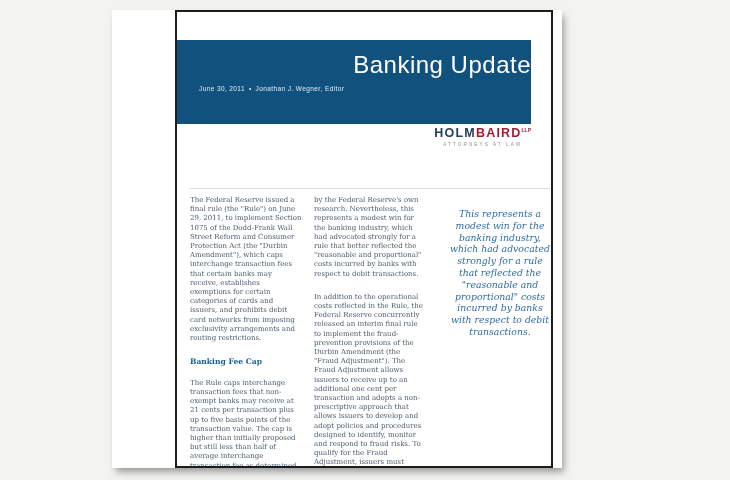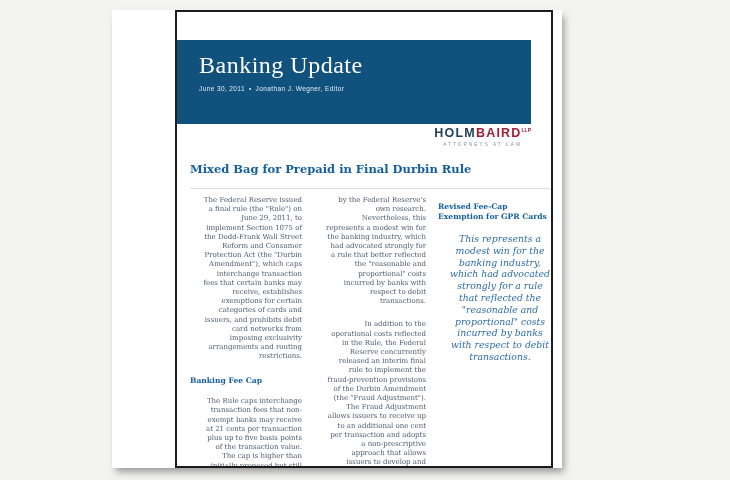--- a/index.html
+++ b/index.html
@@ -18,22 +18,22 @@
     box-sizing:border-box;border:2px solid #1c1c1c;background:#ffffff;
     overflow:hidden;
   }
   
   .band{
     position:absolute;left:0;top:28px;width:354px;height:84px;
     background:#11517d;color:#ffffff;box-sizing:border-box;
     padding:12px 0 0 22px;
   }
   .band-title{
-    font-family:Liberation Serif, serif;font-size:24px;line-height:26px;
-    letter-spacing:0.5px;color:#ffffff;font-weight:normal;
+    font-family:Liberation Sans, sans-serif;font-size:24px;line-height:26px;
+    letter-spacing:0.5px;color:#ffffff;font-weight:normal;text-align:right;
   }
   .band-meta{
     margin-top:7px;font-family:"Liberation Sans",sans-serif;
     font-size:6.5px;letter-spacing:0.4px;color:#e6edf3;
   }
   .band-meta .sep{margin:0 4px;}
   
   .logo-block{position:absolute;top:114px;right:20px;text-align:center;}
   .logo-name{
     font-family:"Liberation Sans",sans-serif;font-weight:bold;
@@ -57,21 +57,21 @@
   }
   .columns{
     position:absolute;left:13px;top:184px;width:360px;
     display:flex;gap:12px;
   }
   .col{
     width:112px;flex:0 0 112px;
     font-family:"DejaVu Serif",serif;font-size:7px;line-height:9.2px;
     color:#4a5c6e;
   }
-  .col p{margin:0 0 14px 12px;text-align:right;}
+  .col p{margin:0 0 14px 0;}
   .col .sub{
     font-weight:bold;font-size:7.6px;line-height:9.5px;color:#135f9e;
     margin:6px 0 12px 0;
   }
   .pullquote{
     margin-top:12px;text-align:center;
     font-style:italic;font-size:9.3px;line-height:11.8px;color:#2d6ba5;margin-left:12px;
   }
 </style>
 </head>
@@ -87,33 +87,31 @@
       </div>
     </div>
 
     <div class="logo-block">
       <div class="logo-name">
         <span>HOLM</span><span class="holm">BAIRD</span><span class="llp">LLP</span>
       </div>
       <div class="logo-tagline">ATTORNEYS AT LAW</div>
     </div>
 
-    <div class="headline">Mixed Bag for Prepaid in Final Durbin Rule</div>
     <div class="divider"></div>
 
     <div class="columns">
       <div class="col">
         <p>The Federal Reserve issued a final rule (the "Rule") on June 29, 2011, to implement Section 1075 of the Dodd-Frank Wall Street Reform and Consumer Protection Act (the "Durbin Amendment"), which caps interchange transaction fees that certain banks may receive, establishes exemptions for certain categories of cards and issuers, and prohibits debit card networks from imposing exclusivity arrangements and routing restrictions.</p>
         <div class="sub">Banking Fee Cap</div>
         <p>The Rule caps interchange transaction fees that non-exempt banks may receive at 21 cents per transaction plus up to five basis points of the transaction value. The cap is higher than initially proposed but still less than half of average interchange transaction fee as determined</p>
       </div>
       <div class="col">
         <p>by the Federal Reserve's own research. Nevertheless, this represents a modest win for the banking industry, which had advocated strongly for a rule that better reflected the "reasonable and proportional" costs incurred by banks with respect to debit transactions.</p>
         <p>In addition to the operational costs reflected in the Rule, the Federal Reserve concurrently released an interim final rule to implement the fraud-prevention provisions of the Durbin Amendment (the "Fraud Adjustment"). The Fraud Adjustment allows issuers to receive up to an additional one cent per transaction and adopts a non-prescriptive approach that allows issuers to develop and adopt policies and procedures designed to identify, monitor and respond to fraud risks. To qualify for the Fraud Adjustment, issuers must review their fraud prevention</p>
       </div>
       <div class="col">
-        <div class="sub">Revised Fee-Cap Exemption for GPR Cards</div>
         <div class="pullquote">This represents a modest win for the banking industry, which had advocated strongly for a rule that reflected the "reasonable and proportional" costs incurred by banks with respect to debit transactions.</div>
       </div>
     </div>
 
   </div>
 </div>
 
 </body></html>

